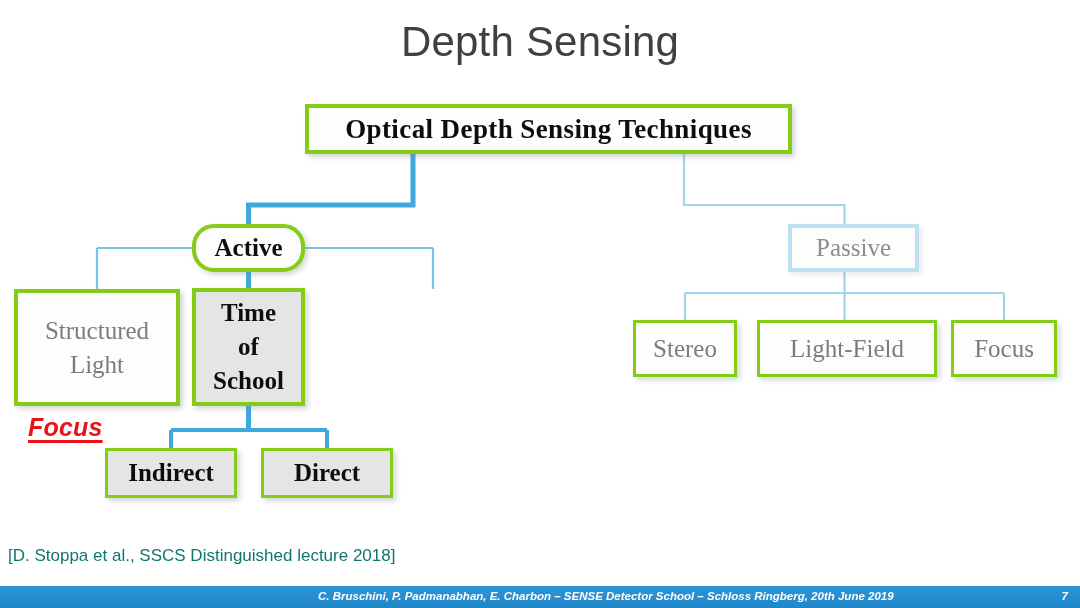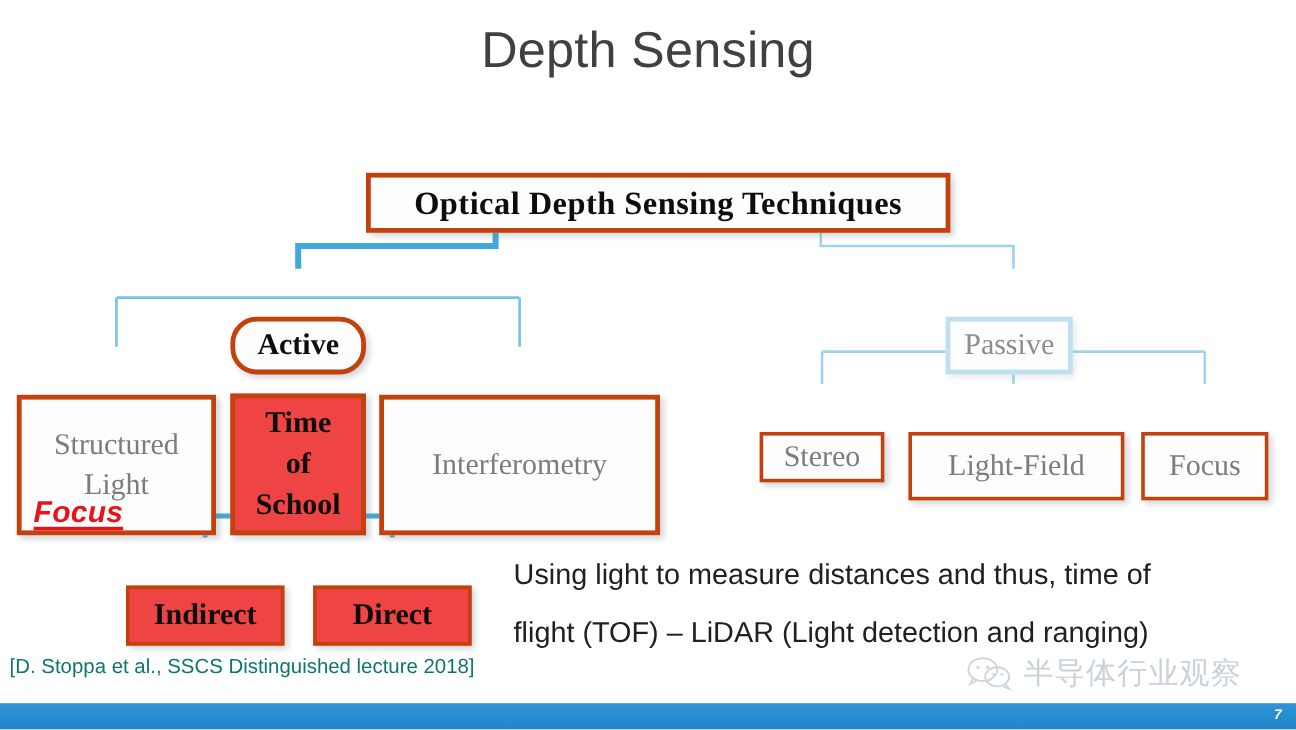--- a/index.html
+++ b/index.html
@@ -22,39 +22,38 @@
   
   #wires{position:absolute;left:0;top:0;width:1080px;height:608px;}
 
   
   .node{
     position:absolute;box-sizing:border-box;
     display:flex;align-items:center;justify-content:center;
     text-align:center;
     font-family:"Liberation Serif", serif;
     background:#fdfdfd;
-    border:4px solid #c2410c;
+    border:4px solid #84cc16;
     box-shadow:3px 3px 5px rgba(120,130,140,0.33);
     color:#7c7c7c;
     font-weight:400;
-    margin-top:40px;
   }
   .node.dark{color:#0d0d0d;font-weight:700;}
   .node.faded{border-color:#bee0f0;color:#8d8d8d;box-shadow:3px 3px 5px rgba(150,160,170,0.20);}
-  .node.fill{background:#ef4444;}
+  .node.fill{background:#e5e5e5;}
   .node.thin{border-width:3px;}
 
   
   #n-root{left:305px;top:104px;width:487px;height:50px;font-size:27px;letter-spacing:0.4px;}
   #n-active{left:192px;top:224px;width:113px;height:48px;font-size:25px;border-radius:22px;}
-  #n-passive{left:788px;top:224px;width:106px;height:48px;font-size:25px;}
+  #n-passive{left:788px;top:224px;width:131px;height:48px;font-size:25px;}
   #n-structured{left:14px;top:289px;width:166px;height:117px;font-size:25px;line-height:34px;}
   #n-tof{left:192px;top:288px;width:113px;height:118px;font-size:25px;line-height:34px;}
   #n-interfero{left:316px;top:289px;width:234px;height:117px;font-size:25px;}
-  #n-stereo{left:633px;top:320px;width:104px;height:42px;font-size:25px;}
+  #n-stereo{left:633px;top:320px;width:104px;height:57px;font-size:25px;}
   #n-lightfield{left:757px;top:320px;width:180px;height:57px;font-size:25px;}
   #n-focusbox{left:951px;top:320px;width:106px;height:57px;font-size:25px;}
   #n-indirect{left:105px;top:448px;width:132px;height:50px;font-size:25px;}
   #n-direct{left:261px;top:448px;width:132px;height:50px;font-size:25px;}
 
   
   #focus-label{
     position:absolute;left:28px;top:413px;
     font-family:"Liberation Sans", sans-serif;
     font-size:25px;font-weight:700;font-style:italic;
@@ -152,52 +151,35 @@
   </div>
 
   <div class="node dark fill" id="n-tof">
     <span>
       <span>Time</span><br>
       <span>of</span><br>
       <span>School</span>
     </span>
   </div>
 
-  <div class="node" id="n-interfero">Interferometry</div>
 
   <div class="node thin" id="n-stereo">Stereo</div>
 
   <div class="node thin" id="n-lightfield">Light-Field</div>
 
   <div class="node thin" id="n-focusbox">Focus</div>
 
   <div class="node dark fill thin" id="n-indirect">Indirect</div>
 
   <div class="node dark fill thin" id="n-direct">Direct</div>
 
   <div id="focus-label">Focus</div>
 
-  <div id="body-text">
-    <div>Using light to measure distances and thus, time of</div>
-    <div>flight (TOF) – LiDAR (Light detection and ranging)</div>
-  </div>
 
   <div id="citation">[D. Stoppa et al., SSCS Distinguished lecture 2018]</div>
 
-  <div id="watermark">
-    <svg width="40" height="30" viewBox="0 0 40 30" aria-hidden="true">
-      <ellipse cx="14" cy="12" rx="12" ry="9.5" fill="none" stroke="#cfd7dd" stroke-width="1.6"></ellipse>
-      <path d="M 6 19 L 3.5 24 L 9 21" fill="none" stroke="#cfd7dd" stroke-width="1.6"></path>
-      <circle cx="10" cy="10" r="1.4" fill="#cfd7dd"></circle>
-      <circle cx="18" cy="10" r="1.4" fill="#cfd7dd"></circle>
-      <ellipse cx="26" cy="18" rx="10" ry="8" fill="none" stroke="#cfd7dd" stroke-width="1.6"></ellipse>
-      <path d="M 33 24 L 36 28 L 31 26" fill="none" stroke="#cfd7dd" stroke-width="1.6"></path>
-      <circle cx="23" cy="16" r="1.2" fill="#cfd7dd"></circle>
-      <circle cx="30" cy="16" r="1.2" fill="#cfd7dd"></circle>
-    </svg>
-    <span class="wm-text">半导体行业观察</span>
-  </div>
 
   <div id="footer">
+    <span class="f-center">C. Bruschini, P. Padmanabhan, E. Charbon – SENSE Detector School – Schloss Ringberg, 20th June 2019</span>
     <span class="f-page">7</span>
   </div>
 
 </div>
 
 </body></html>

